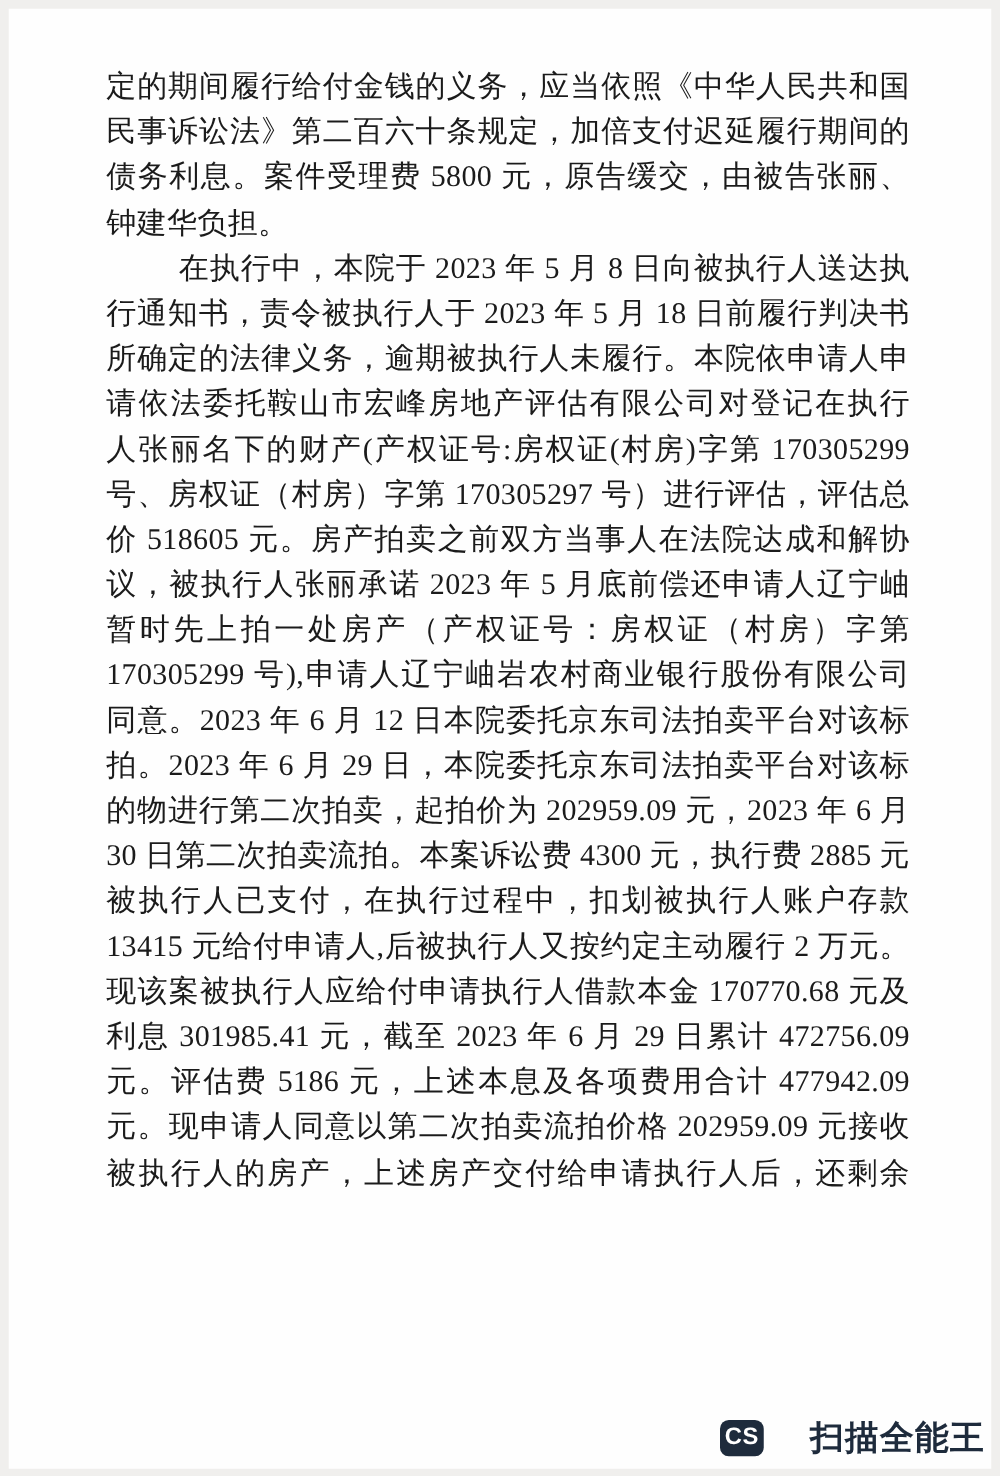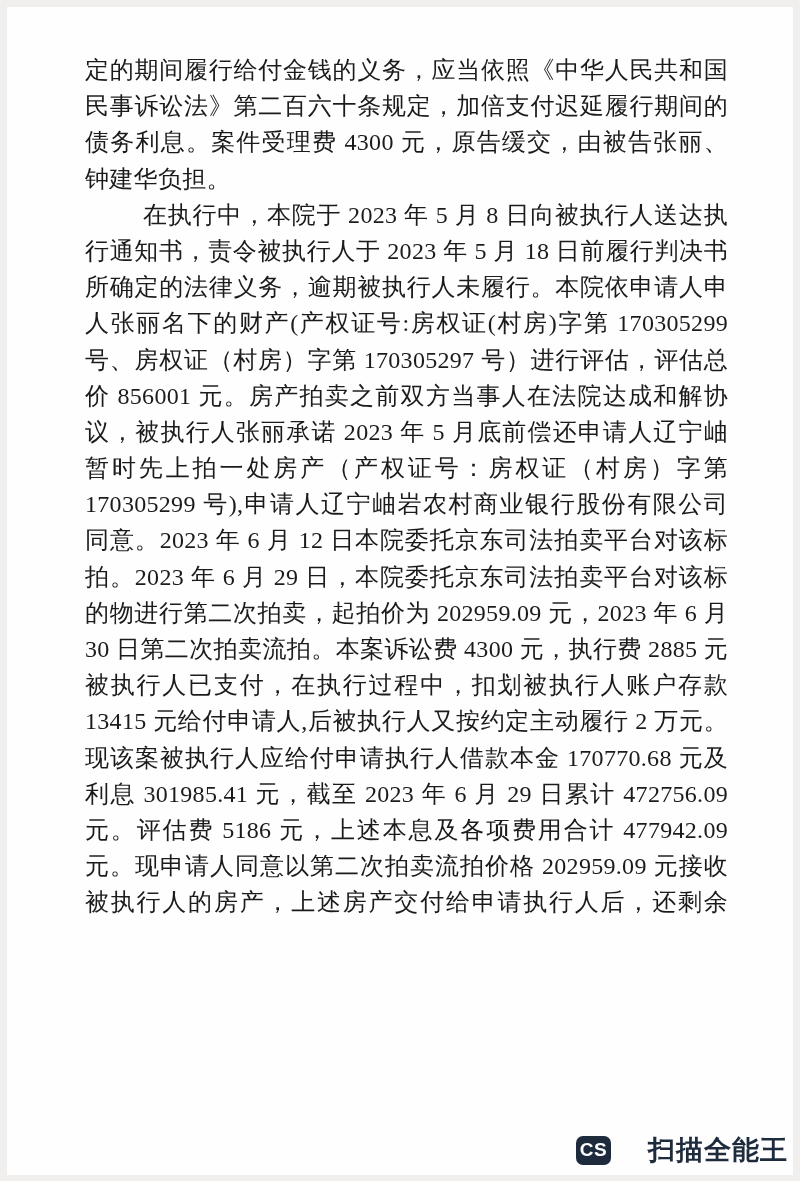--- a/index.html
+++ b/index.html
@@ -76,28 +76,29 @@
     margin-left: 28px;
   }
 </style>
 </head>
 <body>
 
 <div class="paper">
   <div class="text-block">
       <div class="line">定的期间履行给付金钱的义务，应当依照《中华人民共和国</div>
       <div class="line">民事诉讼法》第二百六十条规定，加倍支付迟延履行期间的</div>
-      <div class="line">债务利息。案件受理费 4300 元，原告缓交，由被告张丽、</div>
+      <div class="line">债务利息。案件受理费 5800 元，原告缓交，由被告张丽、</div>
       <div class="line no-justify">钟建华负担。</div>
       <div class="line indent">在执行中，本院于 2023 年 5 月 8 日向被执行人送达执</div>
       <div class="line">行通知书，责令被执行人于 2023 年 5 月 18 日前履行判决书</div>
       <div class="line">所确定的法律义务，逾期被执行人未履行。本院依申请人申</div>
+      <div class="line">请依法委托鞍山市宏峰房地产评估有限公司对登记在执行</div>
       <div class="line">人张丽名下的财产(产权证号:房权证(村房)字第 170305299</div>
       <div class="line">号、房权证（村房）字第 170305297 号）进行评估，评估总</div>
-      <div class="line">价 856001 元。房产拍卖之前双方当事人在法院达成和解协</div>
+      <div class="line">价 518605 元。房产拍卖之前双方当事人在法院达成和解协</div>
       <div class="line">议，被执行人张丽承诺 2023 年 5 月底前偿还申请人辽宁岫</div>
       <div class="line">暂时先上拍一处房产（产权证号：房权证（村房）字第</div>
       <div class="line">170305299 号),申请人辽宁岫岩农村商业银行股份有限公司</div>
       <div class="line">同意。2023 年 6 月 12 日本院委托京东司法拍卖平台对该标</div>
       <div class="line">拍。2023 年 6 月 29 日，本院委托京东司法拍卖平台对该标</div>
       <div class="line">的物进行第二次拍卖，起拍价为 202959.09 元，2023 年 6 月</div>
       <div class="line">30 日第二次拍卖流拍。本案诉讼费 4300 元，执行费 2885 元</div>
       <div class="line">被执行人已支付，在执行过程中，扣划被执行人账户存款</div>
       <div class="line">13415 元给付申请人,后被执行人又按约定主动履行 2 万元。</div>
       <div class="line">现该案被执行人应给付申请执行人借款本金 170770.68 元及</div>

